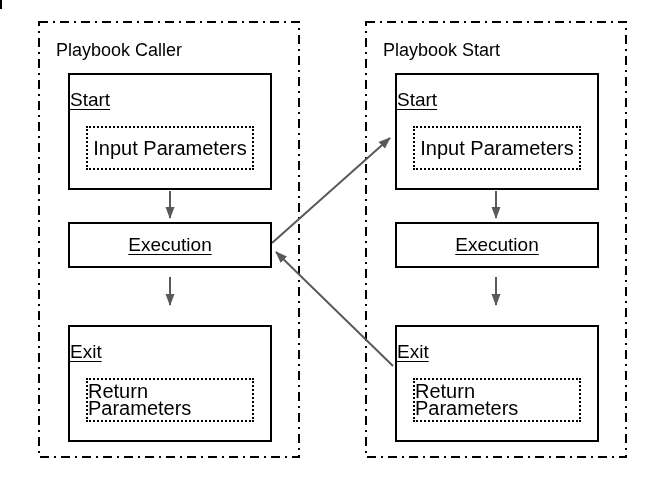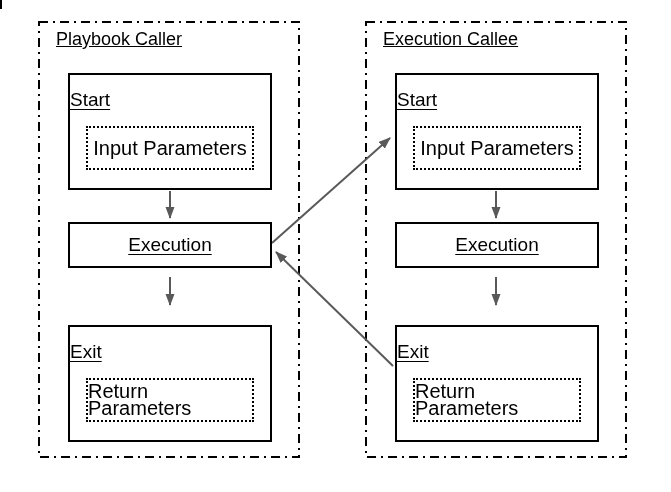--- a/index.html
+++ b/index.html
@@ -26,25 +26,24 @@
     position: absolute;
     top: 21px;
     width: 262px;
     height: 437px;
   }
   .panel.caller { left: 38px; }
   .panel.callee { left: 365px; }
   .panel-title {
     position: absolute;
     left: 18px;
-    top: 7px;
+    top: 18px;
     font-size: 18px;
     line-height: 22px;
     white-space: nowrap;
-    text-decoration: underline;
   }
   .node {
     position: absolute;
     left: 30px;
     width: 204px;
     box-sizing: border-box;
     border: 2px solid #000000;
     background: #ffffff;
   }
   .node-start { top: 52px;  height: 117px; }
@@ -122,21 +121,21 @@
 
     <div class="node node-exit">
       <div class="node-label">Exit</div>
       <div class="param-box">
         <span>Return Parameters</span>
       </div>
     </div>
   </div>
 
   <div class="panel callee">
-    <div class="panel-title">Execution Callee</div>
+    <div class="panel-title">Playbook Start</div>
 
     <div class="node node-start">
       <div class="node-label">Start</div>
       <div class="param-box">
         <span>Input Parameters</span>
       </div>
     </div>
 
     <div class="node node-exec">
       <div class="node-label">Execution</div>

